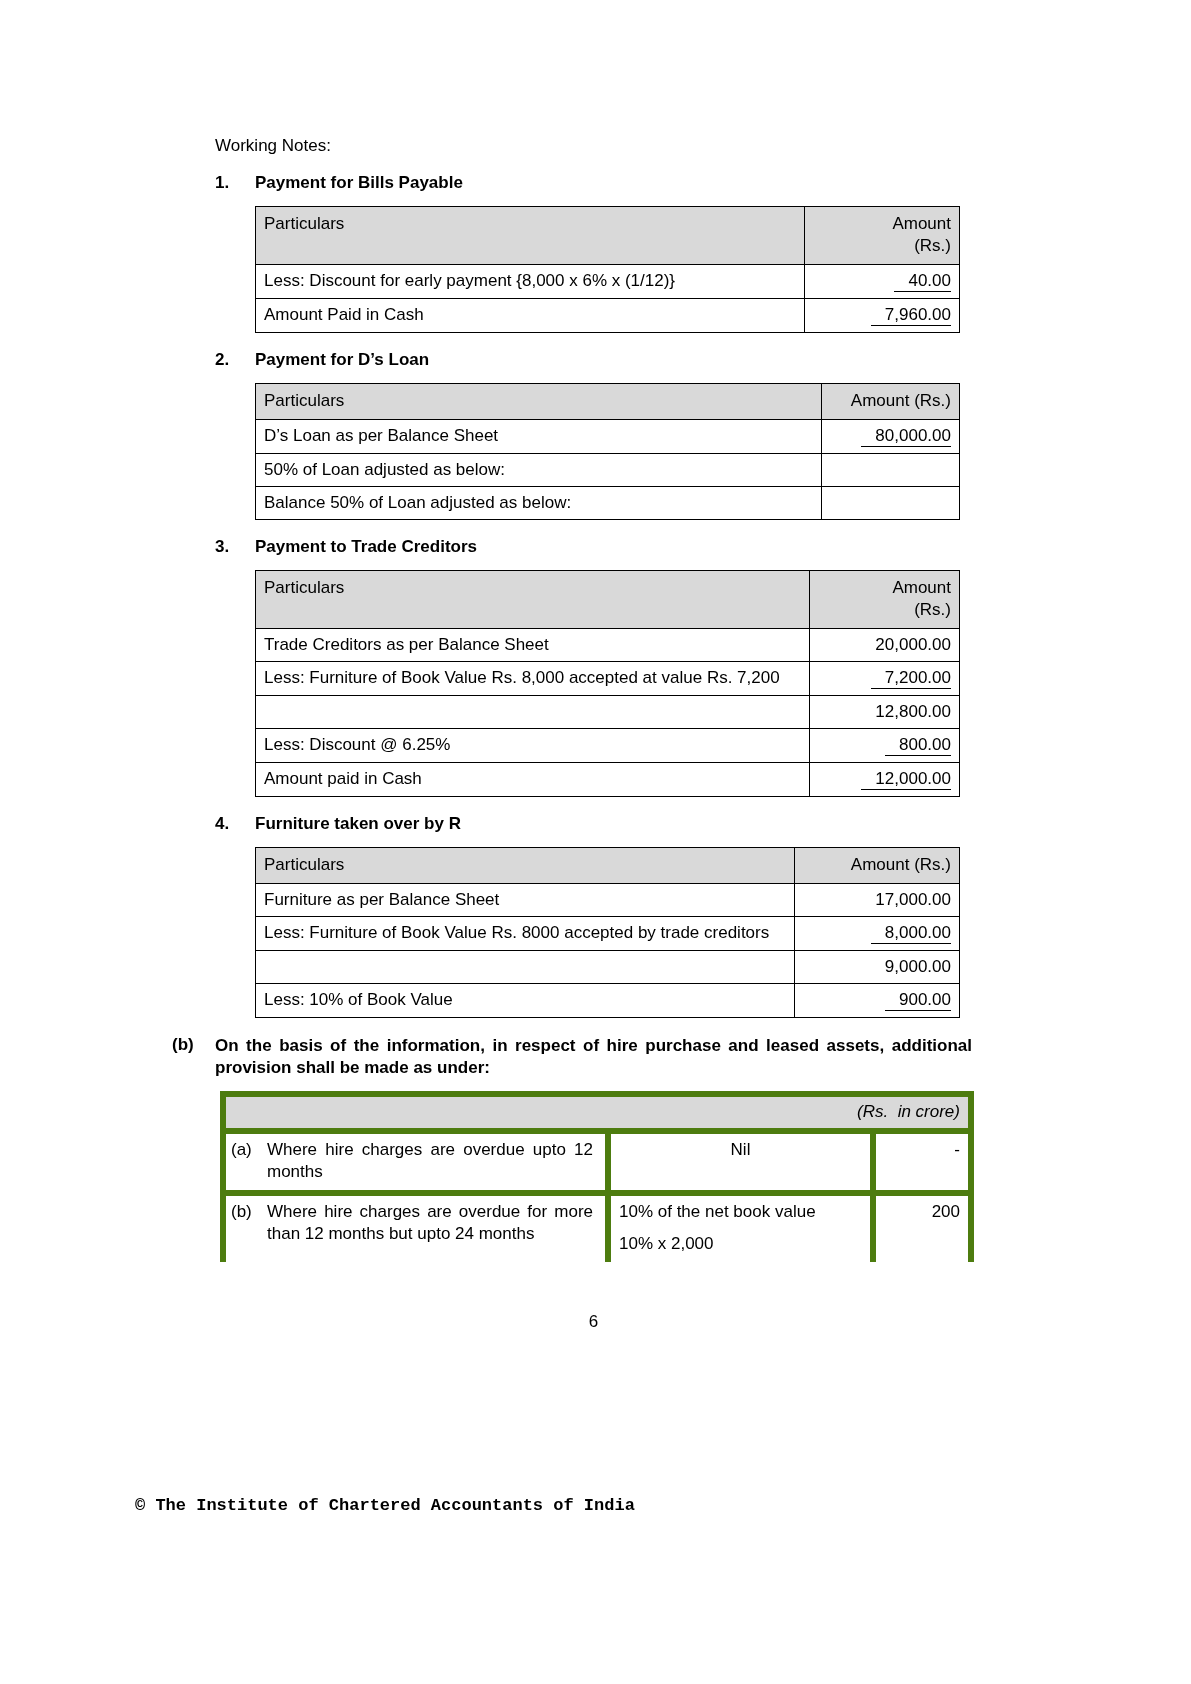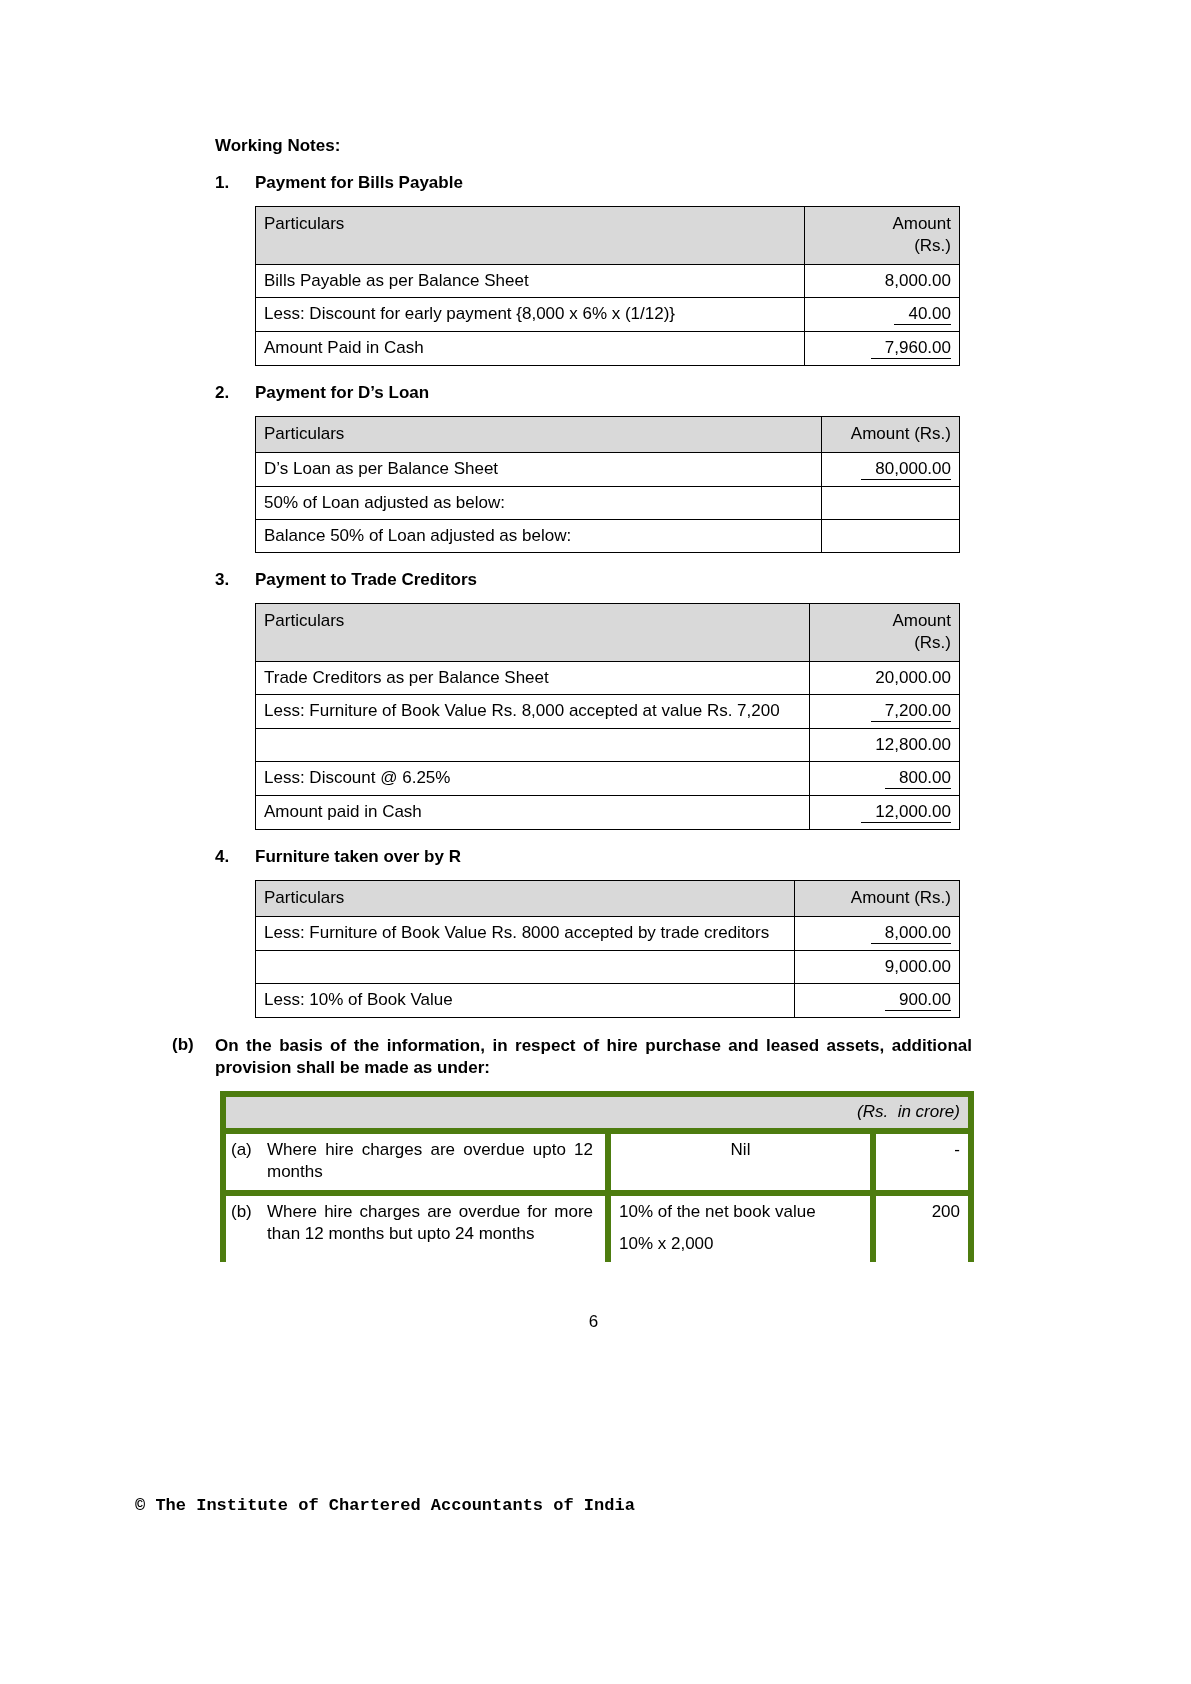--- a/index.html
+++ b/index.html
@@ -9,21 +9,21 @@
     width:1191px;
     height:1684px;
     background:#ffffff;
     font-family:"Liberation Sans","DejaVu Sans",sans-serif;
     font-size:17px;
     color:#000000;
     overflow:hidden;
   }
   .content { position:absolute; left:215px; top:136px; width:757px; }
 
-  .wn-heading { font-weight:bold; margin-bottom:17px; }
+  .wn-heading { font-weight:normal; margin-bottom:17px; }
 
   .note-heading { display:flex; font-weight:bold; margin-bottom:13px; }
   .note-num { flex:0 0 40px; }
 
   table.ntable {
     border-collapse:collapse;
     width:705px;
     margin-left:40px;
     margin-bottom:17px;
     table-layout:fixed;
@@ -117,24 +117,20 @@
           <tr>
             <th class="p">Particulars</th>
             <th class="a">
               <div>Amount</div>
               <div>(Rs.)</div>
             </th>
           </tr>
         </thead>
         <tbody>
           <tr>
-            <td class="p">Bills Payable as per Balance Sheet</td>
-            <td class="a">8,000.00</td>
-          </tr>
-          <tr>
             <td class="p">Less: Discount for early payment {8,000 x 6% x (1/12)}</td>
             <td class="a"><span class="u">40.00</span></td>
           </tr>
           <tr>
             <td class="p">Amount Paid in Cash</td>
             <td class="a"><span class="u">7,960.00</span></td>
           </tr>
         </tbody>
       </table>
     </div>
@@ -226,20 +222,24 @@
             <col class="col-p">
             <col class="col-a">
           </colgroup>
         <thead>
           <tr>
             <th class="p">Particulars</th>
             <th class="a">Amount (Rs.)</th>
           </tr>
         </thead>
         <tbody>
+          <tr>
+            <td class="p">Furniture as per Balance Sheet</td>
+            <td class="a">17,000.00</td>
+          </tr>
           <tr>
             <td class="p">Less: Furniture of Book Value Rs. 8000 accepted by trade creditors</td>
             <td class="a"><span class="u">8,000.00</span></td>
           </tr>
           <tr>
             <td class="p"></td>
             <td class="a">9,000.00</td>
           </tr>
           <tr>
             <td class="p">Less: 10% of Book Value</td>

